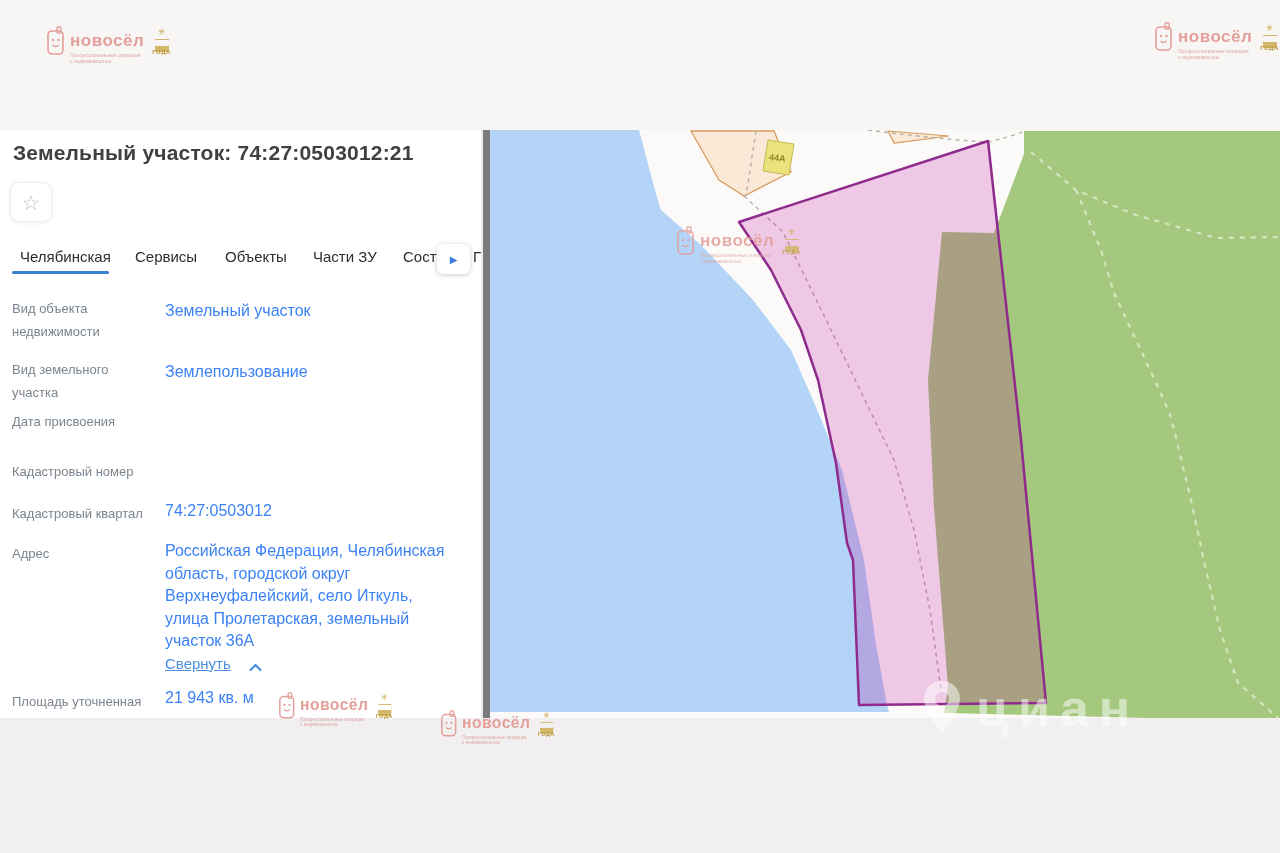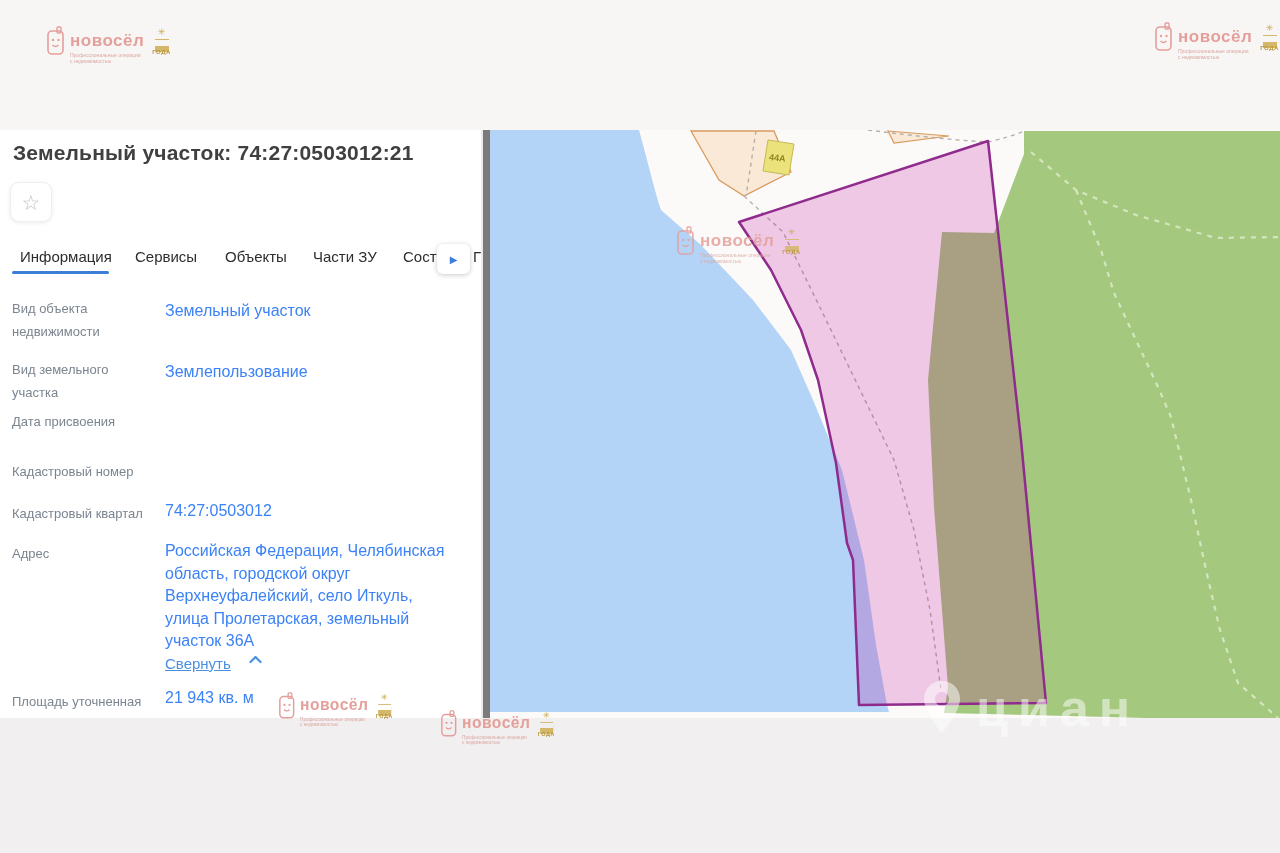--- a/index.html
+++ b/index.html
@@ -18,21 +18,21 @@
   .tab { position:absolute; top:4px; font-size:15px; color:#2d2d2d; white-space:nowrap; cursor:pointer; }
   .tab-underline { position:absolute; left:12px; top:27px; width:97px; height:3px; background:#3a7fd5; border-radius:2px; }
   .tab-next-btn { position:absolute; left:437px; top:0px; width:33px; height:30px; background:#fff; border-radius:6px;
                   box-shadow:0 1px 5px rgba(0,0,0,.22); display:flex; align-items:center; justify-content:center; cursor:pointer; z-index:2; }
   .tab-next-btn span { color:#3e7ddd; font-size:10px; }
   .tab-partial { position:absolute; left:473px; top:4px; font-size:15px; color:#2d2d2d; }
 
   .f-label { position:absolute; left:12px; width:142px; font-size:13px; color:#7b858f; line-height:23px; }
   .f-value { position:absolute; left:165px; width:300px; font-size:16px; color:#3b82f6; line-height:22.5px; }
   .addr { width:292px; }
-  .link-row { position:absolute; left:165px; top:525px; display:flex; align-items:flex-start; gap:18px; }
+  .link-row { position:absolute; left:165px; top:525px; display:flex; align-items:flex-end; gap:18px; }
   .link { font-size:15px; color:#4a8fe0; text-decoration:underline; cursor:pointer; }
   .chev { width:13px; height:9px; cursor:pointer; }
 
   
   .v-divider { position:absolute; left:481px; top:130px; width:2px; height:588px; background:#eceaea; }
   .v-scrollbar { position:absolute; left:483px; top:130px; width:7px; height:588px; background:#7b7b7b; }
 
   
   .map-wrap { position:absolute; left:490px; top:130px; width:790px; height:588px; background:#fcfaf9; cursor:grab; }
   .map-wrap svg { display:block; }
@@ -100,21 +100,21 @@
   </div>
 
   <div class="panel">
     <div class="panel-title">Земельный участок: 74:27:0503012:21</div>
 
     <div class="star-btn">
       <span>☆</span>
     </div>
 
     <div class="tabs">
-      <div class="tab" style="left:20px;">Информация</div>
+      <div class="tab" style="left:20px;">Челябинская</div>
       <div class="tab" style="left:135px;">Сервисы</div>
       <div class="tab" style="left:225px;">Объекты</div>
       <div class="tab" style="left:313px;">Части ЗУ</div>
       <div class="tab" style="left:403px;">Соста</div>
       <div class="tab-underline"></div>
       <div class="tab-next-btn">
         <span>▶</span>
       </div>
       <div class="tab-partial">Г</div>
     </div>

